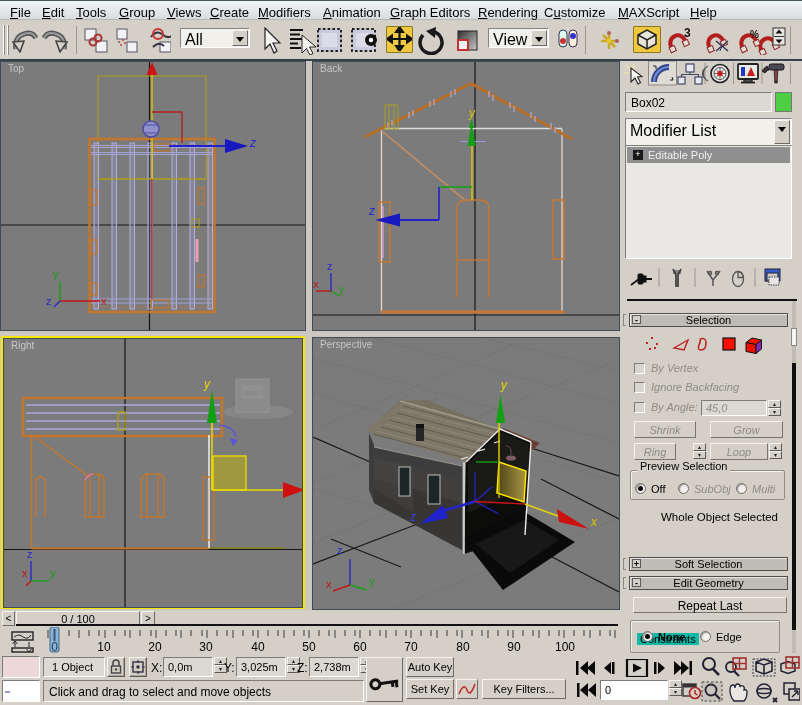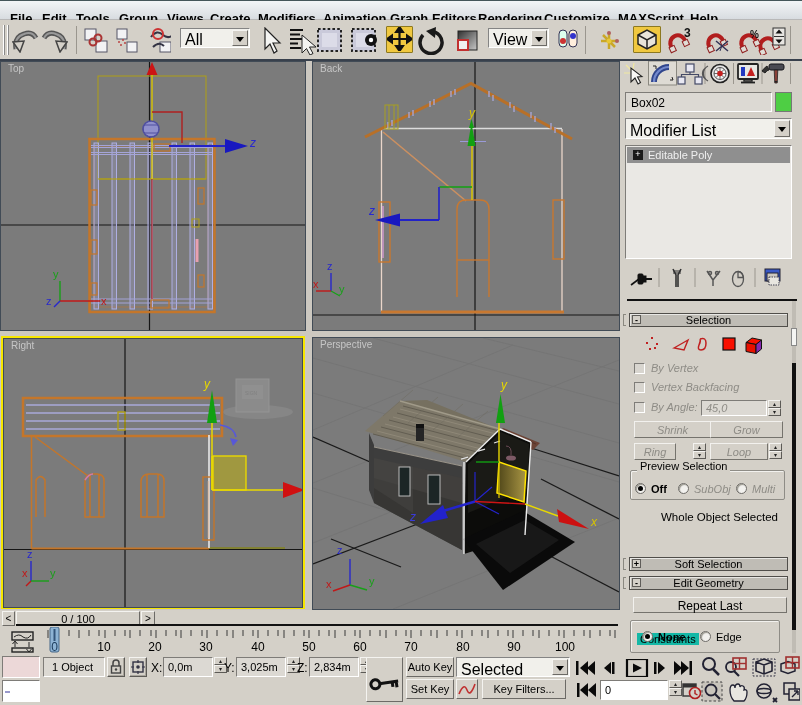--- a/index.html
+++ b/index.html
@@ -3,21 +3,21 @@
 <meta charset="utf-8">
 <style>
 * { margin:0; padding:0; box-sizing:border-box; }
 html,body { width:802px; height:705px; overflow:hidden; background:#d4d0c8;
   font-family:"Liberation Sans", sans-serif; }
 #app { position:relative; width:802px; height:705px; background:#d4d0c8; }
 
 #menubar { position:absolute; left:0; top:0; width:802px; height:20px;
   background:linear-gradient(#f2f5f7,#d8dce0); border-bottom:1px solid #b8b8b8;
   border-top:1px solid #44565a; font-size:13px; color:#000; }
-#menubar span.mi { position:absolute; top:10px; white-space:nowrap;font-weight:bold; }
+#menubar span.mi { position:absolute; top:4px; white-space:nowrap; }
 #menubar u { text-decoration:underline; }
 
 #toolbar { position:absolute; left:0; top:20px; width:802px; height:41px;
   background:#d4d0c8; border-bottom:2px solid #38404c; }
 .tsep { position:absolute; top:6px; width:1px; height:28px; background:#9a968e; }
 .tbtn { position:absolute; }
 .tbtn.on { background:#f0c840; border:1px solid #8c7820; border-radius:1px; }
 .fo { position:absolute; top:47px; width:0; height:0; border-left:4px solid transparent; border-bottom:4px solid #1a1a1a; }
 .dd { position:absolute; background:#f1f0eb; border-top:1px solid #848484;
   border-left:1px solid #848484; border-bottom:1px solid #fff; border-right:1px solid #fff;
@@ -614,36 +614,33 @@
           <circle cx="8" cy="9" r="1.8" fill="#334"></circle>
         </svg>
     </div>
     <span class="lbl" style="left:151px;top:8px;font-size:12px">X:</span>
     <div class="sunk" style="position:absolute;left:163px;top:4px;width:50px;height:20px;font-size:11px;padding:3px 0 0 4px">0,0m</div>
     <div class="spin" style="position:absolute;left:214px;top:4px"></div>
     <span class="lbl" style="left:224px;top:8px;font-size:12px">Y:</span>
     <div class="sunk" style="position:absolute;left:236px;top:4px;width:50px;height:20px;font-size:11px;padding:3px 0 0 4px">3,025m</div>
     <div class="spin" style="position:absolute;left:287px;top:4px"></div>
     <span class="lbl" style="left:297px;top:8px;font-size:12px">Z:</span>
-    <div class="sunk" style="position:absolute;left:309px;top:4px;width:50px;height:20px;font-size:11px;padding:3px 0 0 4px">2,834m</div>
+    <div class="sunk" style="position:absolute;left:309px;top:4px;width:50px;height:20px;font-size:11px;padding:3px 0 0 4px">2,738m</div>
     <div class="spin" style="position:absolute;left:360px;top:4px"></div>
+    <div class="sunk" style="position:absolute;left:43px;top:27px;width:321px;height:22px;background:#d4d0c8;font-size:12px;padding:4px 0 0 5px">Click and drag to select and move objects</div>
     <div class="btn3d" style="position:absolute;left:366px;top:4px;width:37px;height:45px">
       <svg width="35" height="43" viewBox="0 0 35 43">
           <g transform="translate(3,24) rotate(-8)">
             <circle cx="5" cy="3" r="4.5" fill="none" stroke="#111" stroke-width="3"></circle>
             <path d="M9 3 L28 3 M22 3 l0 5 M26 3 l0 6" stroke="#111" stroke-width="3"></path>
           </g>
         </svg>
     </div>
     <div class="btn3d" style="position:absolute;left:406px;top:4px;width:48px;height:20px;font-size:11px;text-align:center;padding-top:3px">Auto Key</div>
     <div class="btn3d" style="position:absolute;left:406px;top:26px;width:48px;height:20px;font-size:11px;text-align:center;padding-top:3px">Set Key</div>
-    <div class="dd" style="left:456px;top:4px;width:114px;height:20px">
-        <span class="ddt" style="top:3px">Selected</span>
-        <span class="ddbtn"></span>
-      </div>
     <div class="btn3d" style="position:absolute;left:456px;top:26px;width:22px;height:20px">
       <svg width="20" height="18" viewBox="0 0 20 18">
           <path d="M2 14 q5 -12 8 -4 q3 8 8 -6" fill="none" stroke="#c03030" stroke-width="1.6"></path>
         </svg>
     </div>
     <div class="btn3d" style="position:absolute;left:482px;top:26px;width:84px;height:20px;font-size:11px;text-align:center;padding-top:3px">Key Filters...</div>
 
     <svg style="position:absolute;left:574px;top:6px" width="120" height="18" viewBox="0 0 120 18">
       <g fill="#0a0a0a">
         <rect x="2" y="2" width="2.5" height="14"></rect>
@@ -759,21 +756,21 @@
       <path d="M121 21.5 h14" stroke="#222" stroke-width="1.8"></path>
       <g transform="translate(156,3)">
         <path d="M-9 2 q-3 2 -5 5 l3 2 q2 -3 4 -3 Z" fill="#333" stroke="#222"></path>
         <rect x="-7" y="0" width="15" height="6" rx="2" fill="#4a4a52" stroke="#15151a"></rect>
         <path d="M-1.8 6 L1.8 6 L1.2 19 L-1.2 19 Z" fill="#8a4038" stroke="#222" stroke-width="0.8"></path>
         <path d="M-1.6 17 q1.6 3 3.2 0" fill="#222"></path>
       </g>
     </svg>
     <div class="sunk" style="position:absolute;left:5px;top:31px;width:147px;height:20px;font-size:12px;padding:3px 0 0 5px">Box02</div>
     <div style="position:absolute;left:155px;top:31px;width:17px;height:20px;background:#4ece44;border:1px solid #777"></div>
-    <div class="dd" style="position:absolute;left:5px;top:57px;width:167px;height:21px">
+    <div class="dd" style="position:absolute;left:5px;top:57px;width:167px;height:28px">
         <span class="ddt" style="top:3px">Modifier List</span>
         <span class="ddbtn"></span>
       </div>
     <div class="sunk" style="position:absolute;left:5px;top:84px;width:167px;height:114px;background:#eae8e4">
       <div style="position:absolute;left:1px;top:1px;right:1px;height:16px;background:#8f8f8f;color:#efefef;font-size:11px;padding:2px 0 0 21px">Editable Poly</div>
       <div style="position:absolute;left:7px;top:4px;width:10px;height:10px;background:#1a1a1a;color:#fff;font-size:9px;line-height:9px;text-align:center">+</div>
     </div>
 
     <svg style="position:absolute;left:5px;top:204px" width="167" height="26" viewBox="0 0 167 26">
       <g stroke="#9a968e" stroke-width="1">
@@ -824,35 +821,35 @@
       <rect x="83" y="4" width="12" height="12" fill="#f81000" stroke="#111" stroke-width="1.2"></rect>
       <g stroke="#111" stroke-width="1">
         <polygon points="106,8.5 112,4 121.5,6 116,10.5" fill="#f81000"></polygon>
         <polygon points="106,8.5 116,10.5 116,19.5 106,17.5" fill="#e81000"></polygon>
         <polygon points="116,10.5 121.5,6 121.5,15 116,19.5" fill="#8828b0"></polygon>
       </g>
     </svg>
     <span class="chk" style="left:14px;top:302px"></span>
       <span class="lbl gray" style="left:31px;top:301px">By Vertex</span>
     <span class="chk" style="left:14px;top:321px"></span>
-      <span class="lbl gray" style="left:31px;top:320px">Vertex Backfacing</span>
+      <span class="lbl gray" style="left:31px;top:320px">Ignore Backfacing</span>
     <span class="chk" style="left:14px;top:341px"></span>
       <span class="lbl gray" style="left:31px;top:340px">By Angle:</span>
     <div class="sunk gray" style="position:absolute;left:81px;top:339px;width:66px;height:16px;font-size:11px;padding:1px 0 0 4px">45,0</div>
     <div class="spin" style="position:absolute;left:148px;top:339px"></div>
-    <div class="cbtn gray" style="left:14px;top:360px;width:77px;height:17px;padding-top:2px">Shrink</div>
+    <div class="cbtn gray" style="left:14px;top:360px;width:62px;height:17px;padding-top:2px">Shrink</div>
     <div class="cbtn gray" style="left:90px;top:360px;width:73px;height:17px;padding-top:2px">Grow</div>
     <div class="cbtn gray" style="left:14px;top:382px;width:42px;height:17px;padding-top:2px">Ring</div>
     <div class="spin" style="position:absolute;left:73px;top:382px"></div>
     <div class="cbtn gray" style="left:90px;top:382px;width:58px;height:17px;padding-top:2px">Loop</div>
     <div class="spin" style="position:absolute;left:149px;top:382px"></div>
     <div class="grp" style="left:10px;top:409px;width:155px;height:30px"></div>
     <span class="lbl" style="left:17px;top:399px;background:#d4d0c8;padding:0 3px">Preview Selection</span>
     <span class="radio sel" style="left:15px;top:422px"></span>
-      <span class="lbl" style="left:31px;top:422px;font-weight:bold">Off</span>
+      <span class="lbl" style="left:31px;top:422px;font-weight:normal">Off</span>
     <span class="radio" style="left:58px;top:422px"></span>
       <span class="lbl gray" style="left:74px;top:422px">SubObj</span>
     <span class="radio" style="left:116px;top:422px"></span>
       <span class="lbl gray" style="left:132px;top:422px">Multi</span>
     <span class="lbl" style="left:41px;top:450px;font-size:11.5px">Whole Object Selected</span>
 
     <div class="rclip" style="left:3px;top:497px"></div>
       <div class="rclip r" style="left:172px;top:497px"></div>
     <div class="rollbar" style="top:496px"><span class="rollbox">+</span>Soft Selection</div>
     <div class="rclip" style="left:3px;top:516px"></div>

